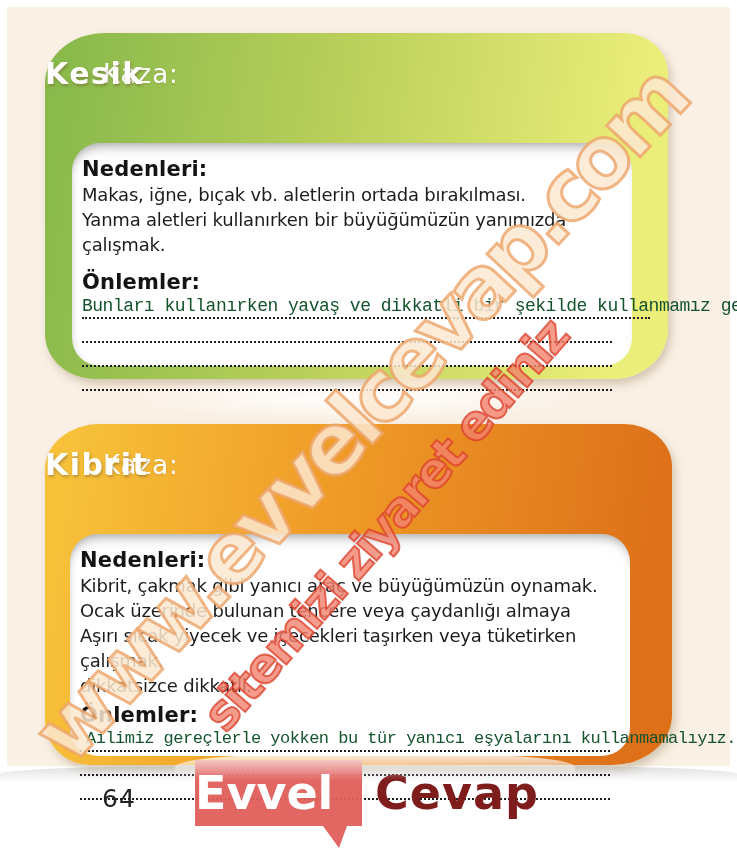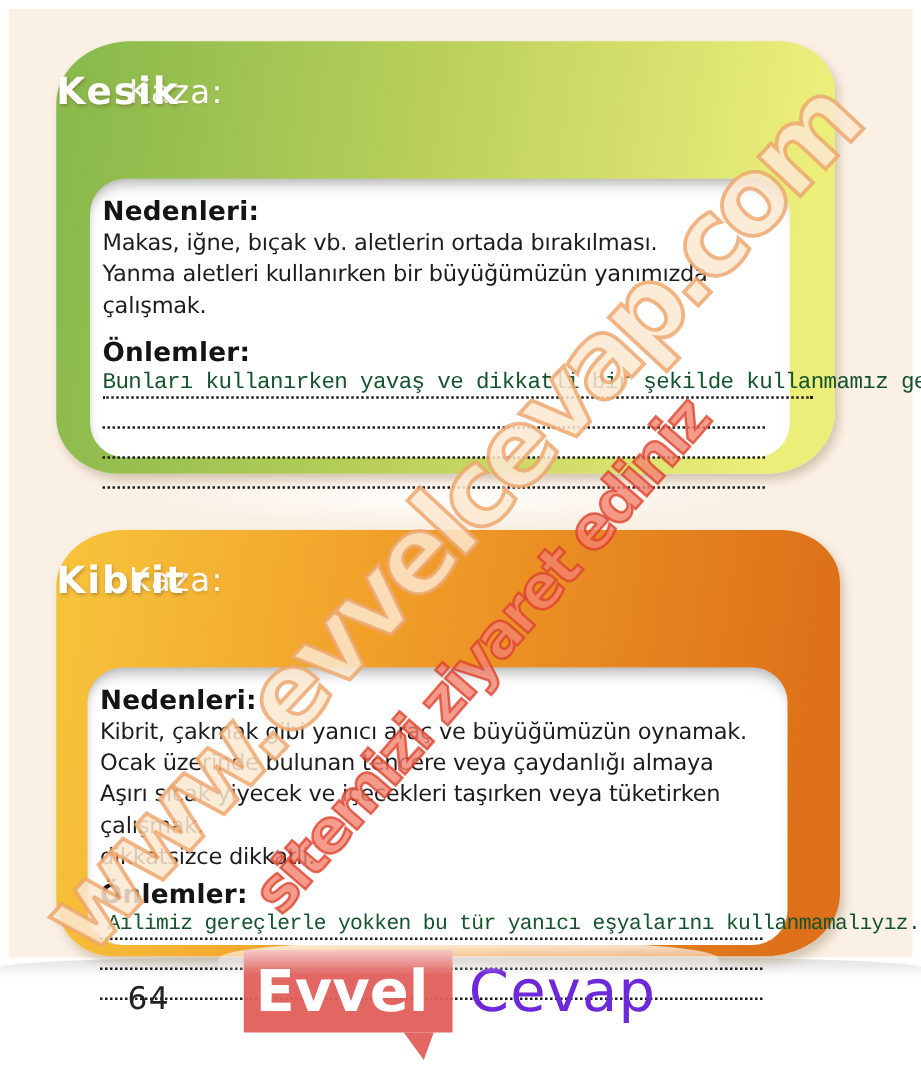--- a/index.html
+++ b/index.html
@@ -88,26 +88,26 @@
   .logo-bubble{
     position:absolute;left:0;top:2px;width:167px;height:66px;
     background:rgba(224,95,91,.95);
   }
   .logo-tail{
     position:absolute;left:128px;top:68px;width:0;height:0;
     border-left:16px solid transparent;border-right:8px solid transparent;
     border-top:22px solid rgba(224,95,91,.95);
   }
   .logo-evvel{
-    position:absolute;left:0;top:8px;width:157px;text-align:center;
+    position:absolute;left:0;top:8px;width:157px;text-align:left;
     font-size:46px;font-weight:bold;color:#ffffff;letter-spacing:0px;
   }
   .logo-cevap{
-    position:absolute;left:180px;top:8px;font-size:46px;font-weight:normal;
-    color:#6d28d9;letter-spacing:1px;
+    position:absolute;left:180px;top:8px;font-size:46px;font-weight:bold;
+    color:#7f1d1d;letter-spacing:1px;
   }
   .logo-shine{
     content:"";position:absolute;left:-20px;top:-4px;width:400px;height:26px;
     background:linear-gradient(rgba(255,255,255,.85),rgba(255,255,255,0));
     border-radius:50% 50% 0 0 / 20px;pointer-events:none;
   }
   
   .wm{position:absolute;pointer-events:none;white-space:nowrap;
       font-weight:bold;text-align:center;z-index:30;}
   .wm-main{

